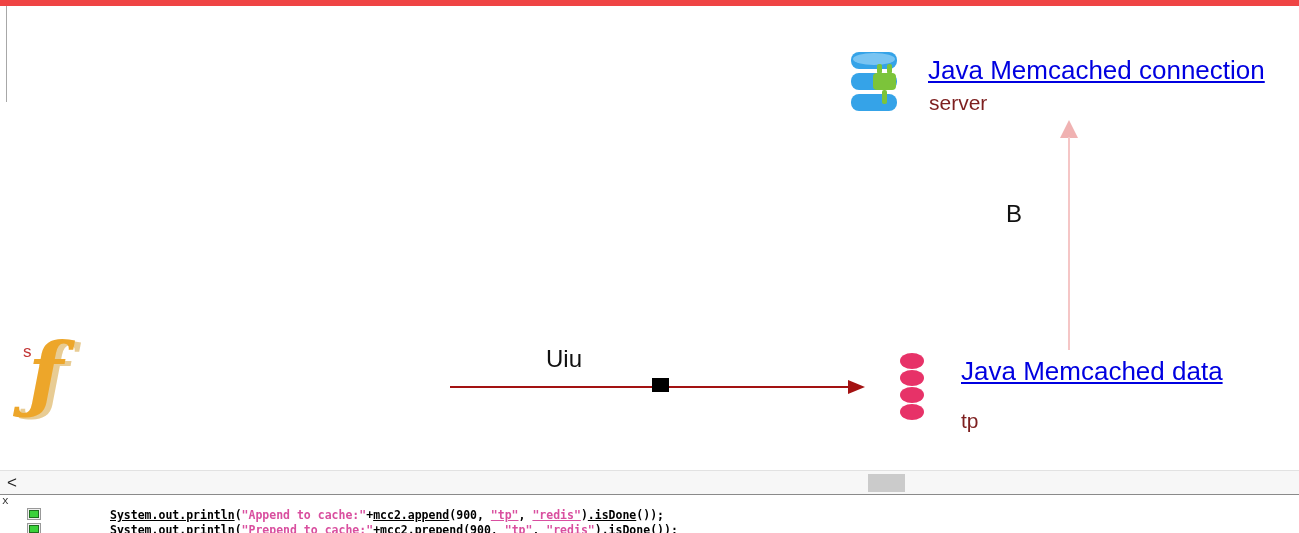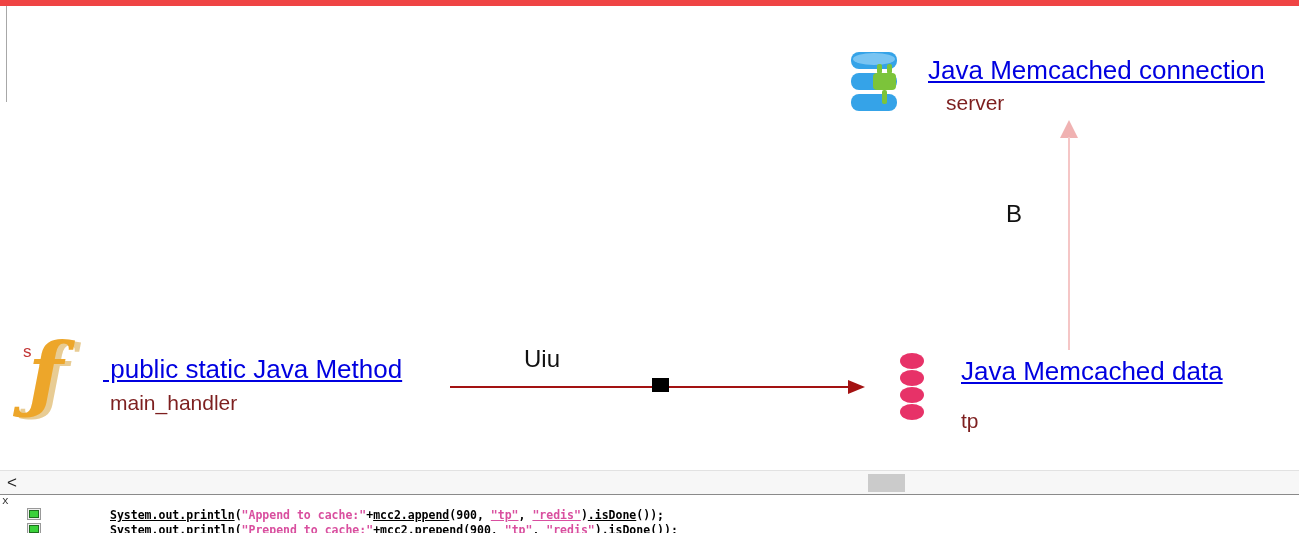--- a/index.html
+++ b/index.html
@@ -7,21 +7,21 @@
            font-family:"Liberation Sans", sans-serif; border-top:6px solid #ef4444; }
   .abs { position:absolute; }
 
   
   .canvas-line { left:6px; top:0; width:1px; height:96px; background:#a8a8a8; }
 
   
   .node-title { color:var(--link_blue); text-decoration:underline; font-size:26px; line-height:1.1; white-space:pre; cursor:pointer; }
   .node-sub   { color:var(--maroon); font-size:21px; line-height:1.1; }
   .conn-title { left:928px; top:50px; }
-  .conn-sub   { left:929px; top:85px;margin-left:17px; }
+  .conn-sub   { left:929px; top:85px; }
   .method-title { left:103px; top:349px; }
   .method-sub   { left:110px; top:385px; }
   .data-title { left:961px; top:351px; }
   .data-sub   { left:961px; top:403px; }
 
   
   .icon-wrap svg { display:block; width:100%; height:100%; }
   .conn-icon { left:846px; top:42px; width:58px; height:76px; }
   .data-icon { left:899px; top:346px; width:28px; height:70px; }
   .disc { fill:var(--icon_blue); }
@@ -29,21 +29,21 @@
   .plug { fill:var(--icon_green); }
   .coin { fill:var(--icon_pink); }
   .f-icon { left:28px; top:320px; font-family:"DejaVu Serif", serif; font-weight:bold; font-style:italic;
             font-size:82px; line-height:94px; color:var(--icon_orange);
             text-shadow:6px 2px 0 rgba(205,142,18,.45); }
   .s-badge { left:23px; top:336px; font-size:17px; color:#c23535; }
 
   
   .edge-label { color:#111; font-size:24px; line-height:1; }
   .label-b   { left:1006px; top:196px; }
-  .label-uiu { left:524px; top:341px; }
+  .label-uiu { left:546px; top:341px; }
   .v-line { left:1068px; top:131px; width:2px; height:213px; background:var(--arrow_pink); }
   .v-head { left:1060px; top:114px; width:0; height:0;
             border-left:9px solid transparent; border-right:9px solid transparent;
             border-bottom:18px solid var(--arrow_pink_head); }
   .h-line { left:450px; top:380px; width:400px; height:2px; background:var(--arrow_red); }
   .h-head { left:848px; top:374px; width:0; height:0;
             border-top:7px solid transparent; border-bottom:7px solid transparent;
             border-left:17px solid var(--arrow_red); }
   .h-square { left:652px; top:372px; width:17px; height:14px; background:#000; }
 
@@ -91,22 +91,20 @@
   </span>
   <div class="abs node-title conn-title">Java Memcached connection</div>
   <div class="abs node-sub conn-sub">server</div>
 
   <div class="abs v-head"></div>
   <div class="abs v-line"></div>
   <div class="abs edge-label label-b">B</div>
 
   <div class="abs f-icon">ƒ</div>
   <div class="abs s-badge">s</div>
-  <div class="abs node-title method-title"> public static Java Method</div>
-  <div class="abs node-sub method-sub">main_handler</div>
 
   <div class="abs edge-label label-uiu">Uiu</div>
   <div class="abs h-line"></div>
   <div class="abs h-head"></div>
   <div class="abs h-square"></div>
 
   <span class="abs icon-wrap data-icon">
     <svg viewBox="0 0 28 70" aria-hidden="true">
       <ellipse class="coin" cx="13" cy="9" rx="12" ry="8"></ellipse>
       <ellipse class="coin" cx="13" cy="26" rx="12" ry="8"></ellipse>

